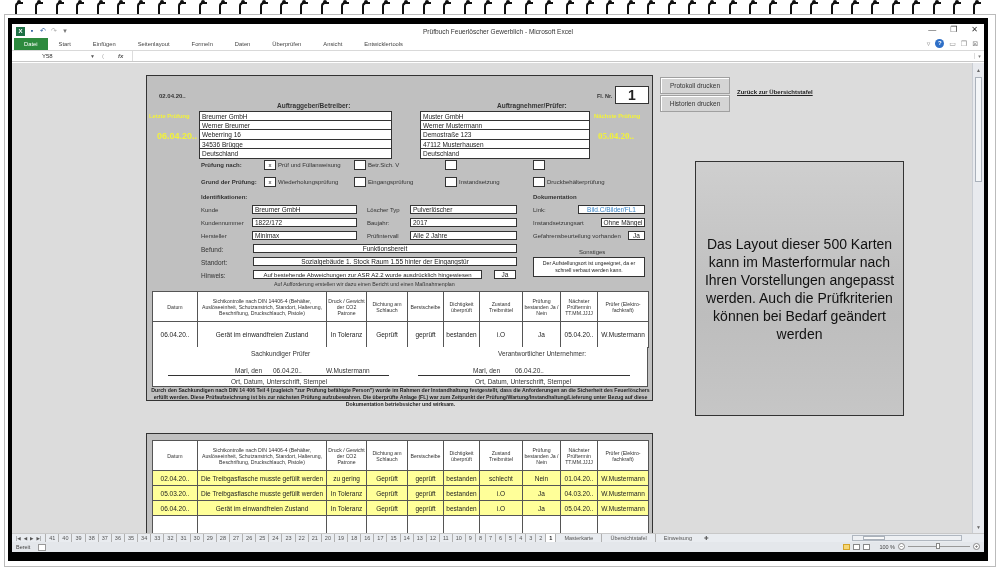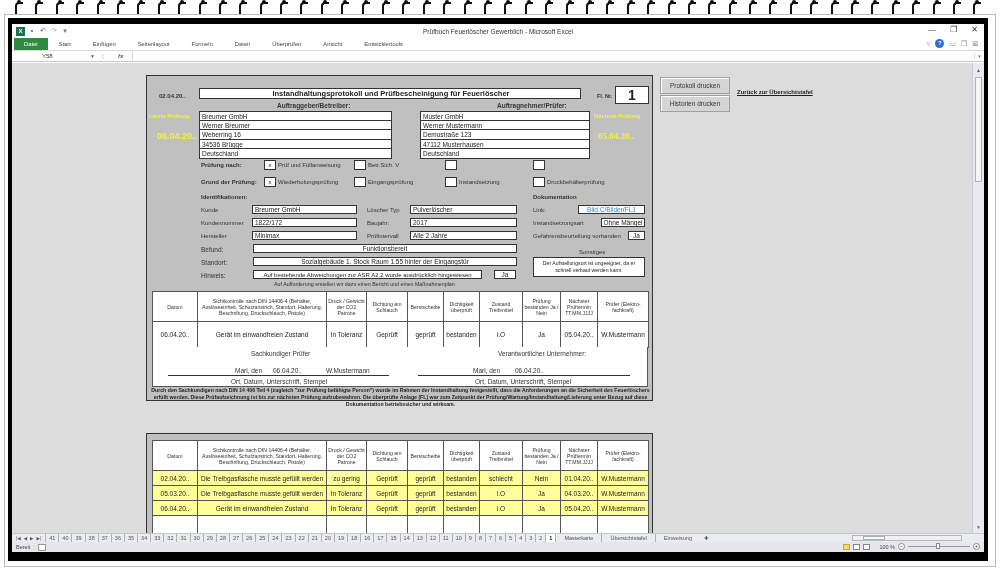--- a/index.html
+++ b/index.html
@@ -188,21 +188,20 @@
     <span class="nb-arrow">▼</span>
     <span class="fx-sep">(</span>
     <span class="fx">fx</span>
     <span class="formula-input"></span>
     <span class="fb-drop">▾</span>
   </div>
 
   <div class="sheet">
     <div class="card">
       <span class="lbl b date-top">02.04.20..</span>
-      <div class="box main-title">Instandhaltungsprotokoll und Prüfbescheinigung für Feuerlöscher</div>
       <span class="lbl b fl-label">Fl. Nr.</span>
       <div class="box fl-box">1</div>
 
       <span class="lbl b" style="left:130px;top:26px;font-size:6.5px">Auftraggeber/Betreiber:</span>
       <span class="lbl b" style="left:350px;top:26px;font-size:6.5px">Auftragnehmer/Prüfer:</span>
 
       <span class="lbl yellow" style="left:2px;top:37px;font-size:5.8px">Letzte Prüfung</span>
       <span class="lbl yellow" style="left:10px;top:55px;font-size:9px">06.04.20..</span>
       <span class="lbl yellow" style="left:447px;top:37px;font-size:5.8px">Nächste Prüfung</span>
       <span class="lbl yellow" style="left:451px;top:55px;font-size:9px;font-family:'Liberation Serif',serif">05.04.20..</span>
@@ -411,20 +410,21 @@
               <td></td>
         </tr>
       </tbody>
         </table>
     </div>
 
     <div class="btn" style="left:648px;top:14px;width:70px;height:17px">Protokoll drucken</div>
     <div class="btn" style="left:648px;top:32px;width:70px;height:17px">Historien drucken</div>
     <a class="link" style="left:725px;top:26px">Zurück zur Übersichtstafel</a>
 
+    <div class="note-box" style="top:98px;left:683px">Das Layout dieser 500 Karten kann im Masterformular nach Ihren Vorstellungen angepasst werden. Auch die Prüfkriterien können bei Bedarf geändert werden</div>
   </div>
 
   <div class="vscroll">
     <span class="up">▲</span>
     <div class="thumb"></div>
     <span class="down">▼</span>
   </div>
 
   <div class="tabbar">
     <div class="tab-nav">

